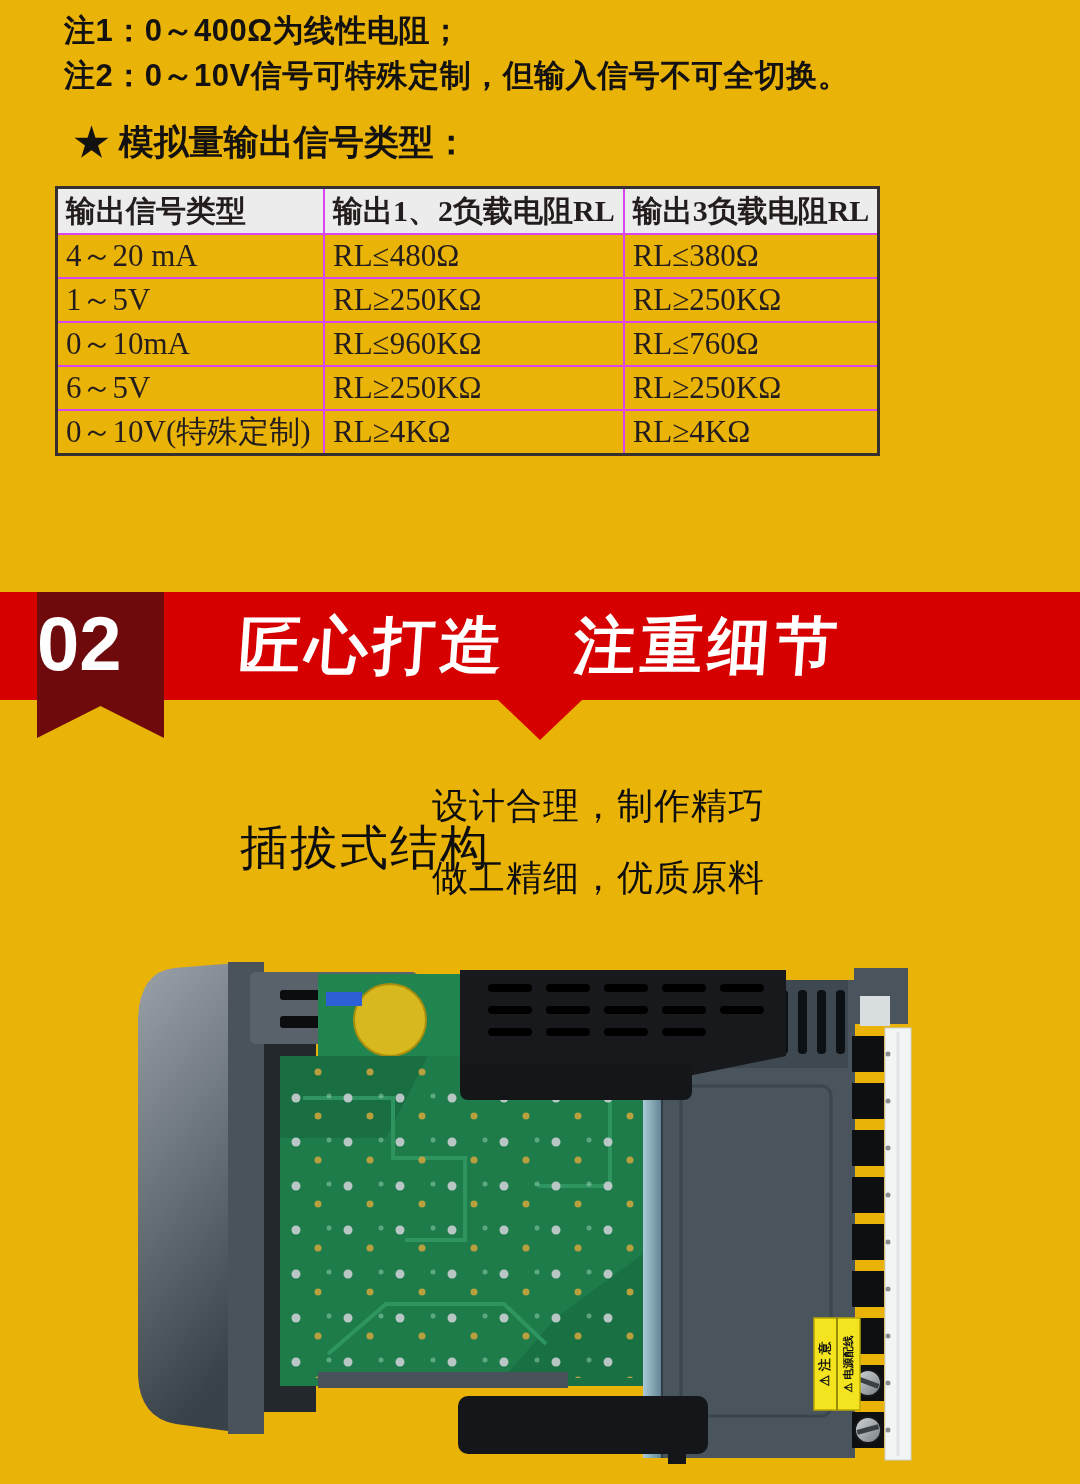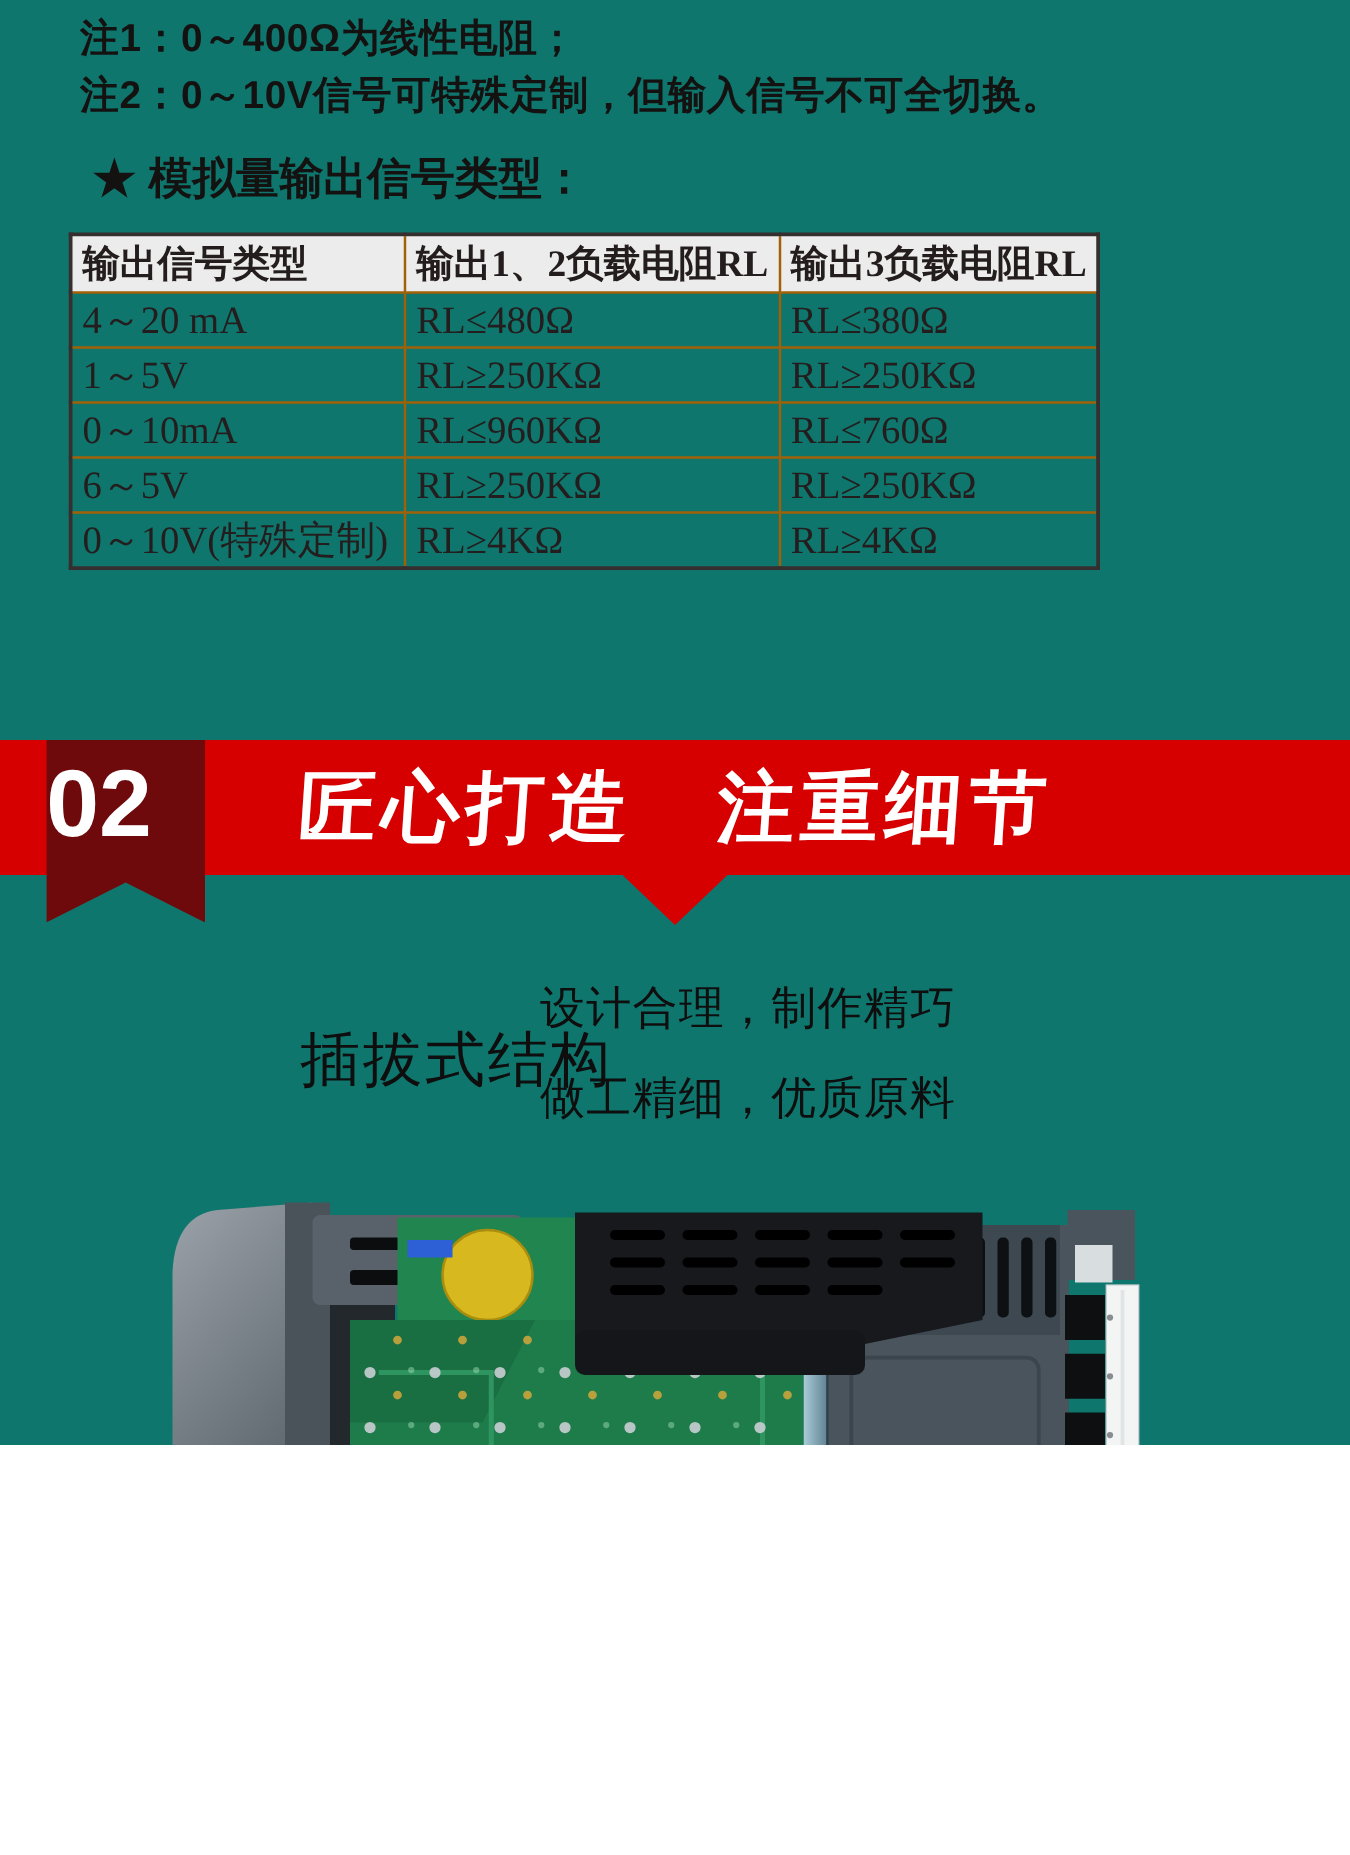--- a/index.html
+++ b/index.html
@@ -1,29 +1,29 @@
 <!DOCTYPE html>
 <html><head>
 <meta charset="utf-8">
 <style>
   html,body{margin:0;padding:0;background:#fff;}
-  .page{position:relative;width:1080px;height:1156px;background:#0f766e;overflow:hidden;
+  .page{position:relative;width:1080px;height:1484px;background:#eab308;overflow:hidden;
         font-family:"Liberation Sans",sans-serif;}
 
   
   .notes{position:absolute;left:64px;top:8px;font-size:31px;font-weight:bold;
          color:#141111;line-height:45px;letter-spacing:.5px;}
 
   
   .spec-heading{position:absolute;left:54px;top:119px;font-size:35px;font-weight:bold;color:#141111;margin-left:20px;}
 
   
   .spec-table{position:absolute;left:55px;top:186px;border-collapse:collapse;
               font-family:"Liberation Serif",serif;color:#241d1d;border:3px solid #362f2f;}
-  .spec-table th,.spec-table td{border:2px solid #a16207;padding:0 8px;white-space:nowrap;
+  .spec-table th,.spec-table td{border:2px solid #d946ef;padding:0 8px;white-space:nowrap;
               text-align:left;font-size:31px;height:40px;}
   .spec-table thead th{background:#edecec;height:44px;font-size:30px;font-weight:bold;}
   .spec-table th:nth-child(1),.spec-table td:nth-child(1){width:249px;}
   .spec-table th:nth-child(2),.spec-table td:nth-child(2){width:252px;margin-top:33px;}
   .spec-table th:nth-child(3),.spec-table td:nth-child(3){width:218px;margin-top:12px;}
 
   
   .banner{position:absolute;left:0;top:592px;width:1080px;height:108px;background:#d60000;
           display:flex;align-items:center;justify-content:center;}
   .banner-title{color:#ffffff;font-size:62px;font-weight:bold;letter-spacing:5px;

